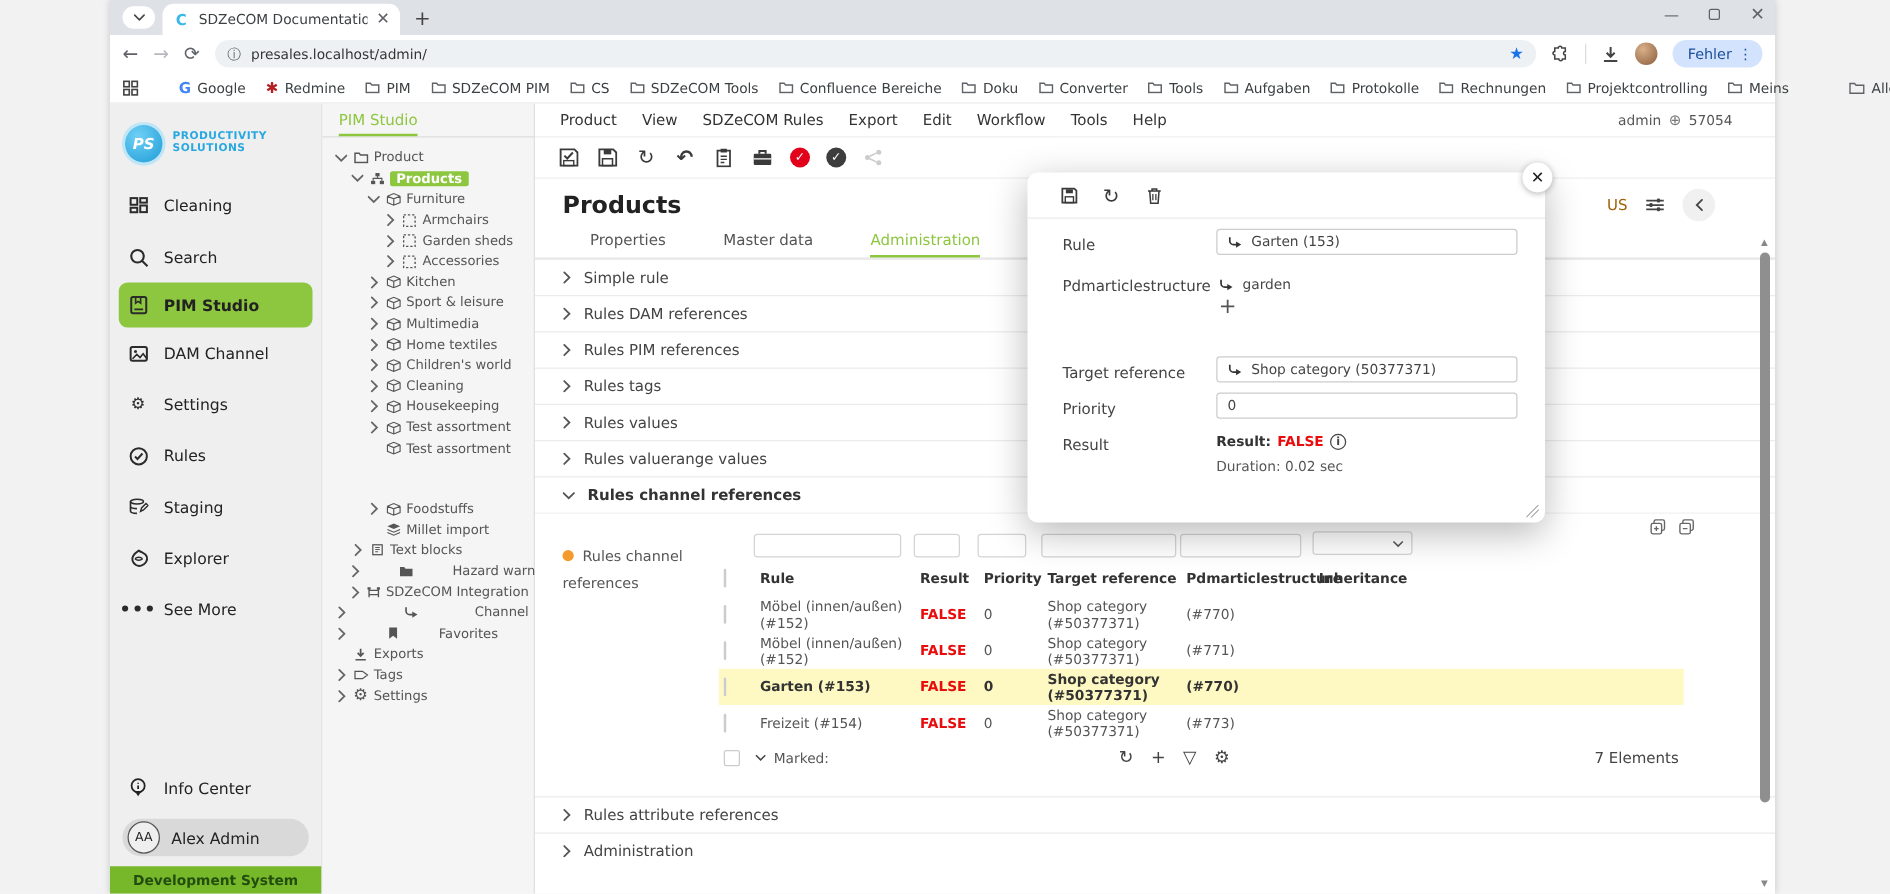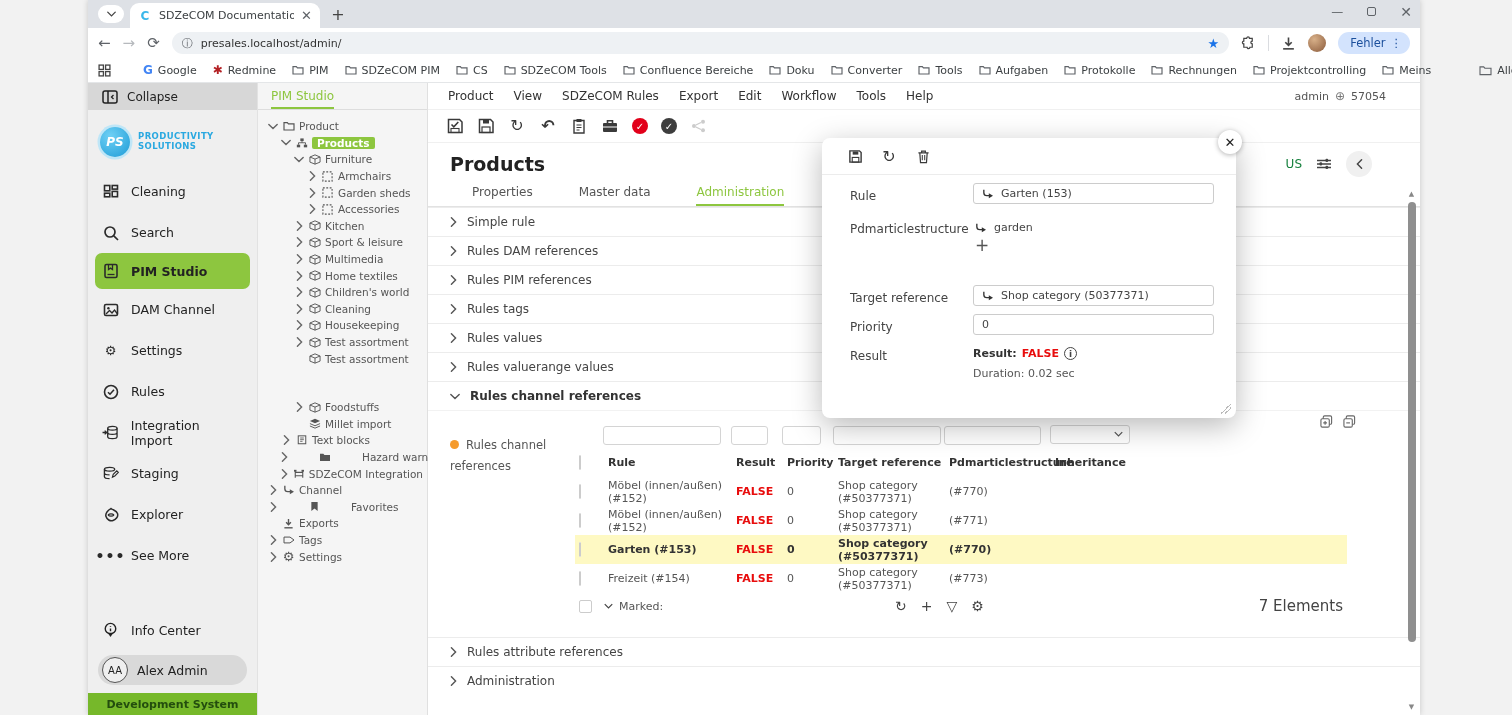--- a/index.html
+++ b/index.html
@@ -72,21 +72,21 @@
   .menu-right { margin-left:auto; display:flex; align-items:center; gap:6px; font-size:11px; color:#555; padding-right:14px; }
   .toolbar { height:33px; display:flex; align-items:center; gap:13px; padding:0 18px; border-bottom:1px solid #f0f0f0; color:#3a3a3a; }
   .tb { width:18px; height:18px; display:flex; align-items:center; justify-content:center; cursor:pointer; font-size:15px; }
   .tb.red-circle, .tb.dark-circle { border-radius:50%; color:#fff; font-size:10px; width:16px; height:16px; }
   .tb.red-circle { background:#e2001a; }
   .tb.dark-circle { background:#3d3d3d; }
   .tb.disabled { color:#ccc; cursor:default; }
   .titlerow { height:42px; display:flex; align-items:center; padding:0 22px; }
   .page-title { font-size:19px; font-weight:bold; color:#222; }
   .title-right { margin-left:auto; display:flex; align-items:center; gap:14px; padding-right:26px; color:#444; }
-  .locale { font-size:12px; color:#15803d; }
+  .locale { font-size:12px; color:#a16207; }
   .circle-btn { width:26px; height:26px; border-radius:50%; background:#f0f0f0; display:flex; align-items:center; justify-content:center; color:#444; cursor:pointer; }
   .tabsrow { height:22px; display:flex; gap:26px; padding:0 24px; font-size:12px; color:#555; border-bottom:1px solid #e2e2e2; }
   .ptab { cursor:pointer; padding-bottom:5px;margin-left:20px; }
   .ptab.active { color:var(--accent); border-bottom:2px solid var(--accent); }
 
   .sections { }
   .sec { height:29px; display:flex; align-items:center; gap:10px; padding:0 22px; border-top:1px solid #ececec; font-size:12px; color:#444; cursor:pointer; }
   .sec .schev { color:#555; display:flex; }
   .sec.open { font-weight:bold; color:#333; }
 
@@ -105,21 +105,21 @@
   .hrow { position:absolute; top:40px; left:0; right:0; font-size:11px; font-weight:bold; color:#333; height:22px; }
   .cb { width:13px; height:13px; border:1px solid #ccc; border-radius:2px; background:#fff; margin-left:4px; cursor:pointer; }
   .rows { position:absolute; top:66px; left:0; right:0; }
   .drow { height:29px; font-size:11px; color:#555; cursor:pointer; }
   .drow .red { color:var(--red); font-weight:bold; }
   .drow.selected { background:#fef9c3; color:#333; font-weight:bold; }
   .trow { position:absolute; top:182px; left:0; right:0; height:26px; display:flex; align-items:center; font-size:11px; color:#555; }
   .marked { display:flex; align-items:center; gap:6px; margin-left:4px; }
   .t-icons { position:absolute; left:320px; display:flex; gap:14px; color:#444; font-size:14px; }
   .t-icons span { cursor:pointer; }
-  .t-count { position:absolute; right:4px; font-size:15px; color:#444; }
+  .t-count { position:absolute; right:4px; font-size:12px; color:#444; }
 
   
   .vscroll { position:absolute; width:9px; border-radius:5px; }
   .vthumb { position:absolute; left:1px; width:7px; background:#9b9b9b; border-radius:4px; }
   .varrow { position:absolute; left:0; width:9px; text-align:center; font-size:7px; color:#888; cursor:pointer; }
   .mainbar { position:absolute; right:3px; top:107px; bottom:4px; width:10px; }
   .mainbar .vthumb { width:8px; background:#8f8f8f; }
 
   
   .modal { position:absolute; left:734px; top:138px; width:414px; height:280px; background:#fff; border-radius:8px; box-shadow:0 8px 30px rgba(0,0,0,.28); z-index:20; }
@@ -330,28 +330,20 @@
               <path d="M1 2h4l1.3 1.5H13V10.5H1z" fill="none" stroke="currentColor" stroke-width="1.2"></path>
             </svg>
           </span>
       <span>Alle Lesezeichen</span>
     </span>
   </div>
 
   <div class="app">
 
     <div class="nav">
-      <div class="collapse-row">
-        <svg viewBox="0 0 16 14" width="16" height="14">
-              <rect x="1" y="1" width="14" height="12" rx="2" fill="none" stroke="#222" stroke-width="1.5"></rect>
-              <path d="M6 1v12" stroke="#222" stroke-width="1.5"></path>
-              <path d="M11.5 5l-2 2 2 2" fill="none" stroke="#222" stroke-width="1.3"></path>
-            </svg>
-        <span>Collapse</span>
-      </div>
       <div class="logo-row">
         <span class="ps-badge">PS</span>
         <span class="logo-txt">
           <span>PRODUCTIVITY</span><br><span>SOLUTIONS</span>
         </span>
       </div>
       <div class="nav-items">
             <div class="nav-item">
               <span class="nic">
                 <svg viewBox="0 0 16 16" width="16" height="16">
@@ -405,30 +397,20 @@
                 <svg viewBox="0 0 16 16" width="16" height="16">
                   <circle cx="8" cy="8" r="6.5" fill="none" stroke="currentColor" stroke-width="1.6"></circle>
                   <path d="M5 8.2l2 2 4-4.4" fill="none" stroke="currentColor" stroke-width="1.6"></path>
                 </svg>
               </span>
               <span>Rules</span>
             </div>
             <div class="nav-item">
               <span class="nic">
                 <svg viewBox="0 0 18 16" width="17" height="15">
-                  <ellipse cx="11" cy="3.5" rx="5" ry="2" fill="none" stroke="currentColor" stroke-width="1.4"></ellipse>
-                  <path d="M6 3.5v9c0 1.1 2.2 2 5 2s5-.9 5-2v-9M6 8c0 1.1 2.2 2 5 2s5-.9 5-2" fill="none" stroke="currentColor" stroke-width="1.4"></path>
-                  <path d="M0.5 8h4M2.8 6l2.2 2-2.2 2" fill="none" stroke="currentColor" stroke-width="1.4"></path>
-                </svg>
-              </span>
-              <span>Integration Import</span>
-            </div>
-            <div class="nav-item">
-              <span class="nic">
-                <svg viewBox="0 0 18 16" width="17" height="15">
                   <ellipse cx="8" cy="3.5" rx="5.5" ry="2" fill="none" stroke="currentColor" stroke-width="1.4"></ellipse>
                   <path d="M2.5 3.5v8c0 1.1 2.5 2 5.5 2M2.5 7.5c0 1.1 2.5 2 5.5 2" fill="none" stroke="currentColor" stroke-width="1.4"></path>
                   <path d="M11 13l1-3.5 4.5-4.5 2 2-4.5 4.5z" transform="scale(0.85) translate(2,1)" fill="none" stroke="currentColor" stroke-width="1.4"></path>
                 </svg>
               </span>
               <span>Staging</span>
             </div>
             <div class="nav-item">
               <span class="nic">
                 <svg viewBox="0 0 16 16" width="16" height="16">
@@ -721,21 +703,21 @@
               </span>
               <span class="tic">
                 <svg viewBox="0 0 14 12" width="12" height="10">
                   <path d="M2.5 1.5v9M11.5 1.5v9M2.5 4h9M2.5 8h9" stroke="currentColor" fill="none" stroke-width="1.3"></path>
                   <rect x="1" y="1" width="3" height="2.2" fill="currentColor"></rect>
                   <rect x="10" y="1" width="3" height="2.2" fill="currentColor"></rect>
                 </svg>
               </span>
               <span class="tlabel">SDZeCOM Integration</span>
             </div>
-            <div class="tnode" style="padding-left: 6px;">
+            <div class="tnode" style="padding-left: 6px; justify-content: space-between;">
               <span class="tchev">
                 <svg viewBox="0 0 8 12" width="7" height="10">
                   <path d="M1.5 1l5 5-5 5" fill="none" stroke="currentColor" stroke-width="1.7" stroke-linecap="round"></path>
                 </svg>
               </span>
               <span class="tic">
                 <svg viewBox="0 0 14 12" width="12" height="10">
                   <path d="M2 1v3.5a3.5 3.5 0 0 0 3.5 3.5H9" fill="none" stroke="currentColor" stroke-width="1.6"></path>
                   <path d="M8 5l5 3-5 3z" fill="currentColor"></path>
                 </svg>

